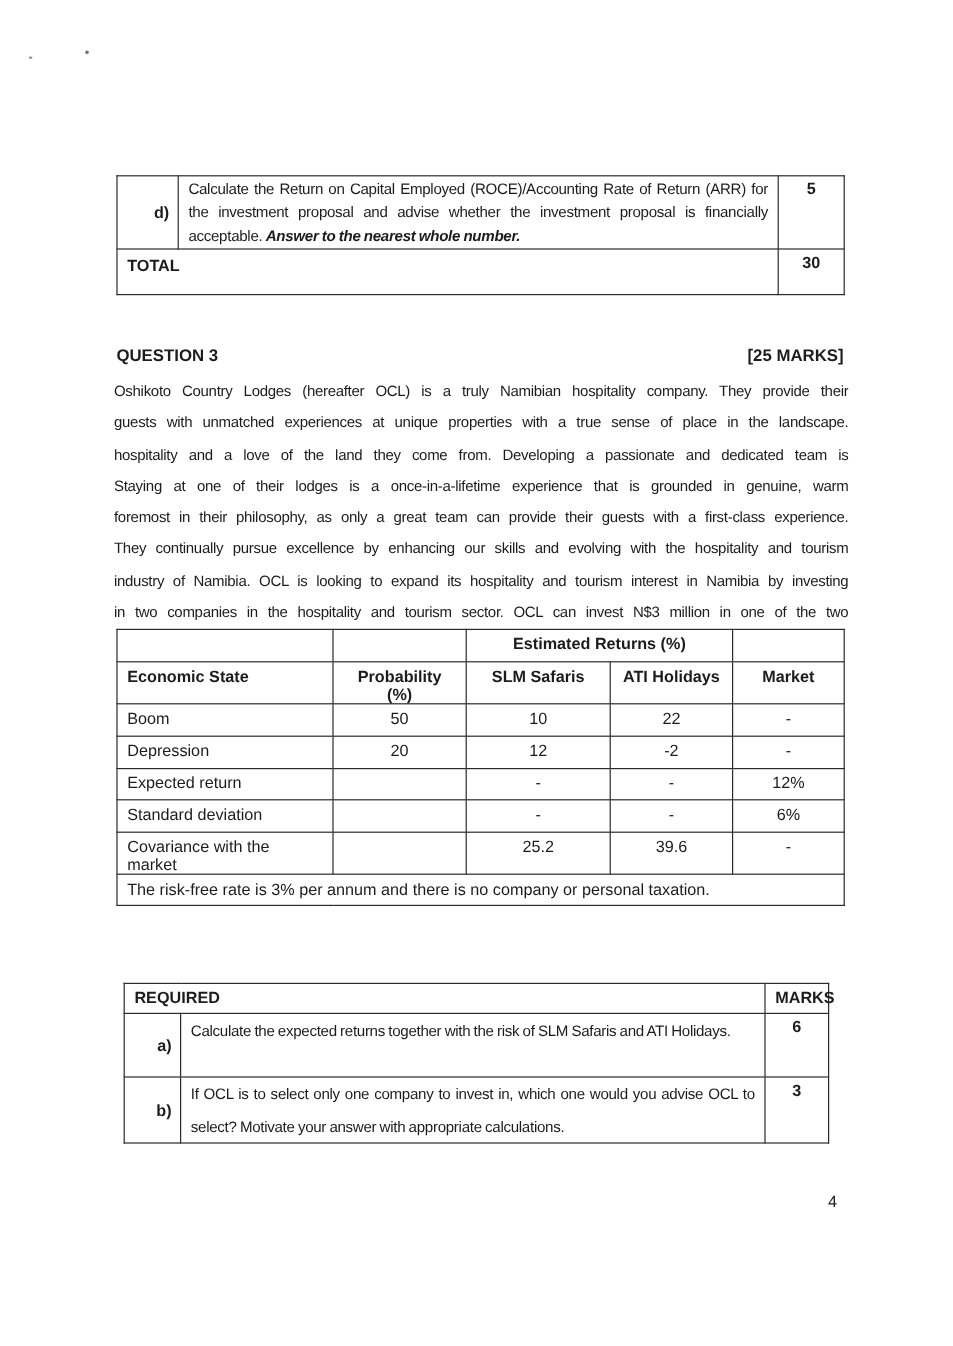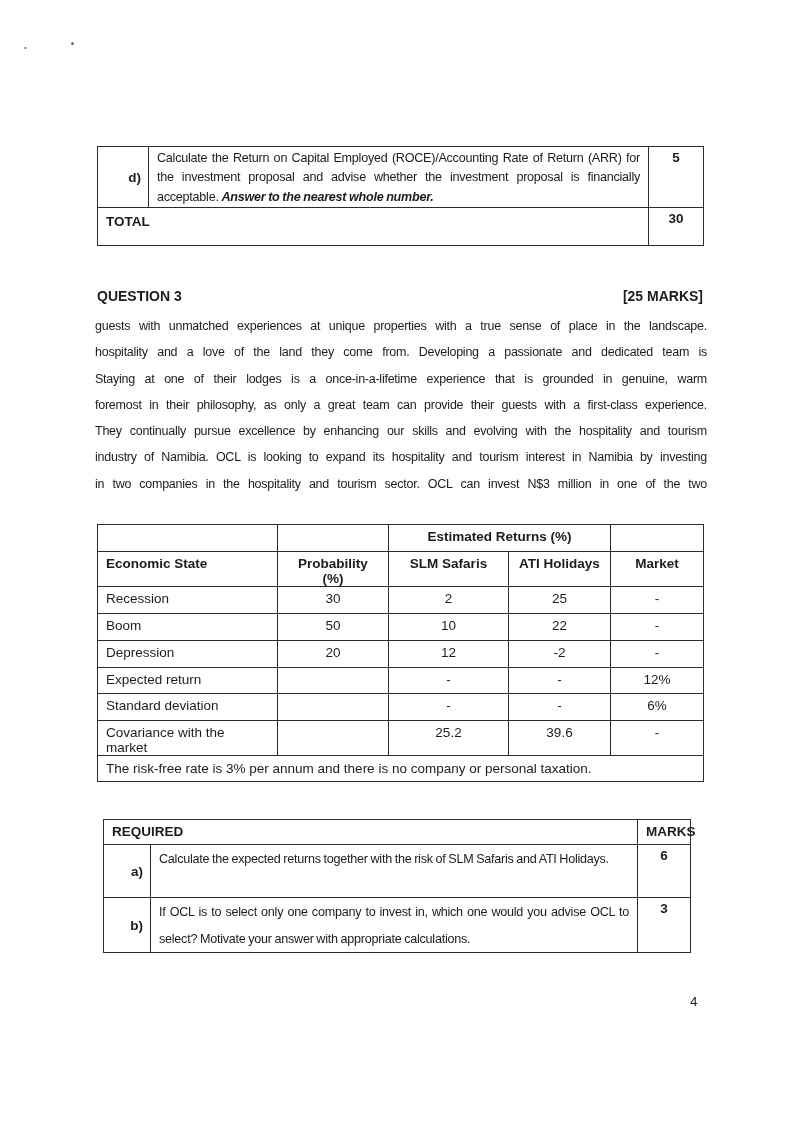--- a/index.html
+++ b/index.html
@@ -94,20 +94,21 @@
     </tr>
   </tbody>
     </table>
 
   <div class="q-head">
     <span>QUESTION 3</span>
     <span>[25 MARKS]</span>
   </div>
 
   <div class="intro">
+    <div class="line">Oshikoto Country Lodges (hereafter OCL) is a truly Namibian hospitality company. They provide their</div>
     <div class="line">guests with unmatched experiences at unique properties with a true sense of place in the landscape.</div>
     <div class="line">hospitality and a love of the land they come from. Developing a passionate and dedicated team is</div>
     <div class="line">Staying at one of their lodges is a once-in-a-lifetime experience that is grounded in genuine, warm</div>
     <div class="line">foremost in their philosophy, as only a great team can provide their guests with a first-class experience.</div>
     <div class="line">They continually pursue excellence by enhancing our skills and evolving with the hospitality and tourism</div>
     <div class="line">industry of Namibia. OCL is looking to expand its hospitality and tourism interest in Namibia by investing</div>
     <div class="line">in two companies in the hospitality and tourism sector. OCL can invest N$3 million in one of the two</div>
   </div>
 
   <table class="t-risk">
@@ -126,27 +127,20 @@
       <td></td>
     </tr>
     <tr style="height:27px">
       <td class="hdr">Economic State</td>
       <td class="hdr c">Probability (%)</td>
       <td class="hdr c">SLM Safaris</td>
       <td class="hdr c">ATI Holidays</td>
       <td class="hdr c">Market</td>
     </tr>
     <tr style="height:27px">
-      <td>Recession</td>
-      <td class="c">30</td>
-      <td class="c">2</td>
-      <td class="c">25</td>
-      <td class="c">-</td>
-    </tr>
-    <tr style="height:27px">
       <td>Boom</td>
       <td class="c">50</td>
       <td class="c">10</td>
       <td class="c">22</td>
       <td class="c">-</td>
     </tr>
     <tr style="height:27px">
       <td>Depression</td>
       <td class="c">20</td>
       <td class="c">12</td>

